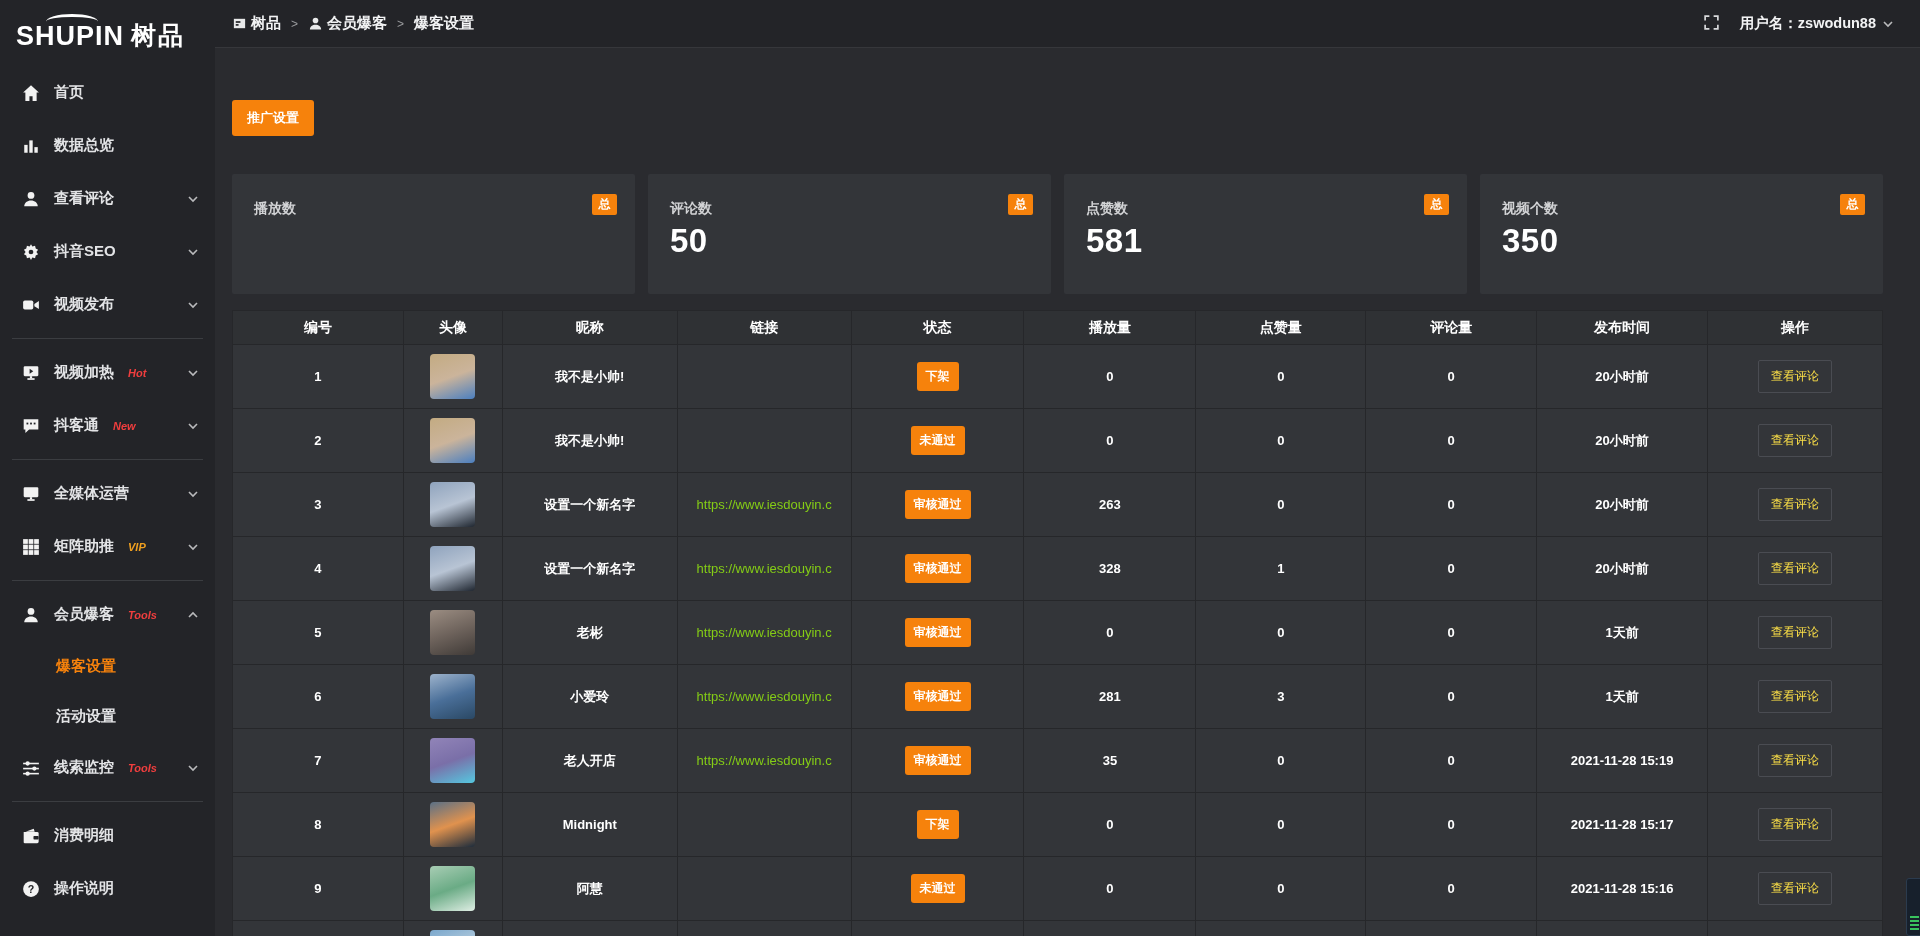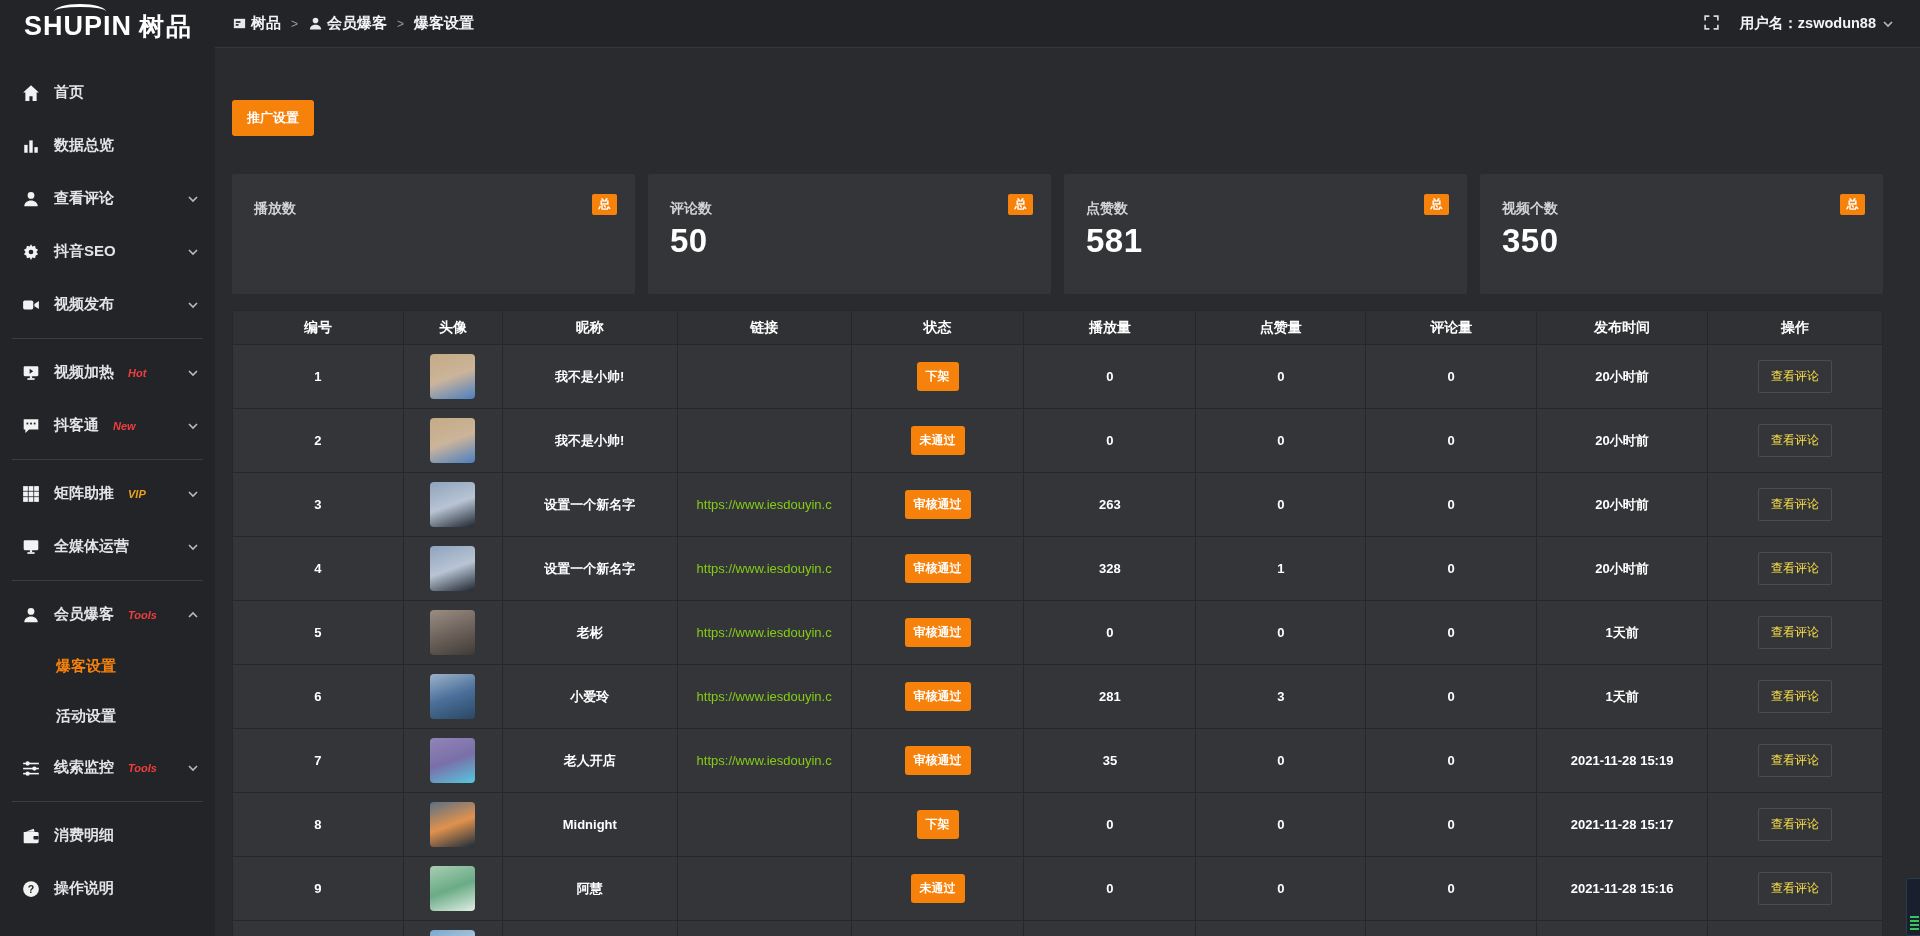--- a/index.html
+++ b/index.html
@@ -1,21 +1,21 @@
 <!DOCTYPE html>
 <html><head>
 <meta charset="utf-8">
 <style>
   * { margin:0; padding:0; box-sizing:border-box; }
   html,body { width:1920px; height:936px; overflow:hidden; }
   body { font-family:"Liberation Sans","DejaVu Sans",sans-serif; background:#2a2b2f; color:#e8e9ea; }
 
   
   .sidebar { position:absolute; left:0; top:0; width:215px; height:936px; background:#232428; z-index:3; }
-  .logo { height:52px; display:flex; align-items:center; padding-left:24px; }
+  .logo { height:52px; display:flex; align-items:flex-end; padding-left:16px; }
   .logo-en { font-size:27px; font-weight:900; color:#fff; letter-spacing:1px; position:relative; }
   .logo-en::before { content:""; position:absolute; top:-7px; left:28%; width:48%; height:12px;
     border-top:3px solid #fff; border-radius:50% 50% 0 0; }
   .logo-cn { font-size:25px; font-weight:700; color:#fff; margin-left:7px; letter-spacing:2px; }
   .side-nav { padding-top:14px; }
   .side-item { height:53px; display:flex; align-items:center; padding:0 16px 0 22px; cursor:pointer; color:#e3e4e6; font-size:15px; }
   .side-item.sub { height:50px; padding-left:56px; }
   .side-item.active .side-label { color:#f6820c; }
   .side-icon { width:18px; height:18px; margin-right:14px; color:#f2f2f2; flex:0 0 18px; }
   .side-icon svg { width:100%; height:100%; display:block; }
@@ -173,50 +173,50 @@
         <span class="side-chevron">
           <svg viewBox="0 0 12 12">
             <path d="M2 4l4 4 4-4" fill="none" stroke="currentColor" stroke-width="1.6"></path>
           </svg>
         </span>
       </div>
       <div class="side-divider"></div>
       <div class="side-item">
         <span class="side-icon">
           <svg viewBox="0 0 16 16">
+            <rect x="1.5" y="2" width="13" height="8.8" rx="1" fill="currentColor"></rect>
+            <rect x="7" y="10.8" width="2" height="2" fill="currentColor"></rect>
+            <rect x="4.8" y="12.6" width="6.4" height="1.5" fill="currentColor"></rect>
+          </svg>
+        </span>
+        <span class="side-label">全媒体运营</span>
+        <span class="side-chevron">
+          <svg viewBox="0 0 12 12">
+            <path d="M2 4l4 4 4-4" fill="none" stroke="currentColor" stroke-width="1.6"></path>
+          </svg>
+        </span>
+      </div>
+      <div class="side-item">
+        <span class="side-icon">
+          <svg viewBox="0 0 16 16">
             <g fill="currentColor">
               <rect x="1" y="1" width="4.2" height="4.2"></rect>
               <rect x="5.9" y="1" width="4.2" height="4.2"></rect>
               <rect x="10.8" y="1" width="4.2" height="4.2"></rect>
               <rect x="1" y="5.9" width="4.2" height="4.2"></rect>
               <rect x="5.9" y="5.9" width="4.2" height="4.2"></rect>
               <rect x="10.8" y="5.9" width="4.2" height="4.2"></rect>
               <rect x="1" y="10.8" width="4.2" height="4.2"></rect>
               <rect x="5.9" y="10.8" width="4.2" height="4.2"></rect>
               <rect x="10.8" y="10.8" width="4.2" height="4.2"></rect>
             </g>
           </svg>
         </span>
         <span class="side-label">矩阵助推</span>
         <span class="side-badge" style="color: rgb(240, 160, 32);">VIP</span>
-        <span class="side-chevron">
-          <svg viewBox="0 0 12 12">
-            <path d="M2 4l4 4 4-4" fill="none" stroke="currentColor" stroke-width="1.6"></path>
-          </svg>
-        </span>
-      </div>
-      <div class="side-item">
-        <span class="side-icon">
-          <svg viewBox="0 0 16 16">
-            <rect x="1.5" y="2" width="13" height="8.8" rx="1" fill="currentColor"></rect>
-            <rect x="7" y="10.8" width="2" height="2" fill="currentColor"></rect>
-            <rect x="4.8" y="12.6" width="6.4" height="1.5" fill="currentColor"></rect>
-          </svg>
-        </span>
-        <span class="side-label">全媒体运营</span>
         <span class="side-chevron">
           <svg viewBox="0 0 12 12">
             <path d="M2 4l4 4 4-4" fill="none" stroke="currentColor" stroke-width="1.6"></path>
           </svg>
         </span>
       </div>
       <div class="side-divider"></div>
       <div class="side-item">
         <span class="side-icon">
           <svg viewBox="0 0 16 16">

